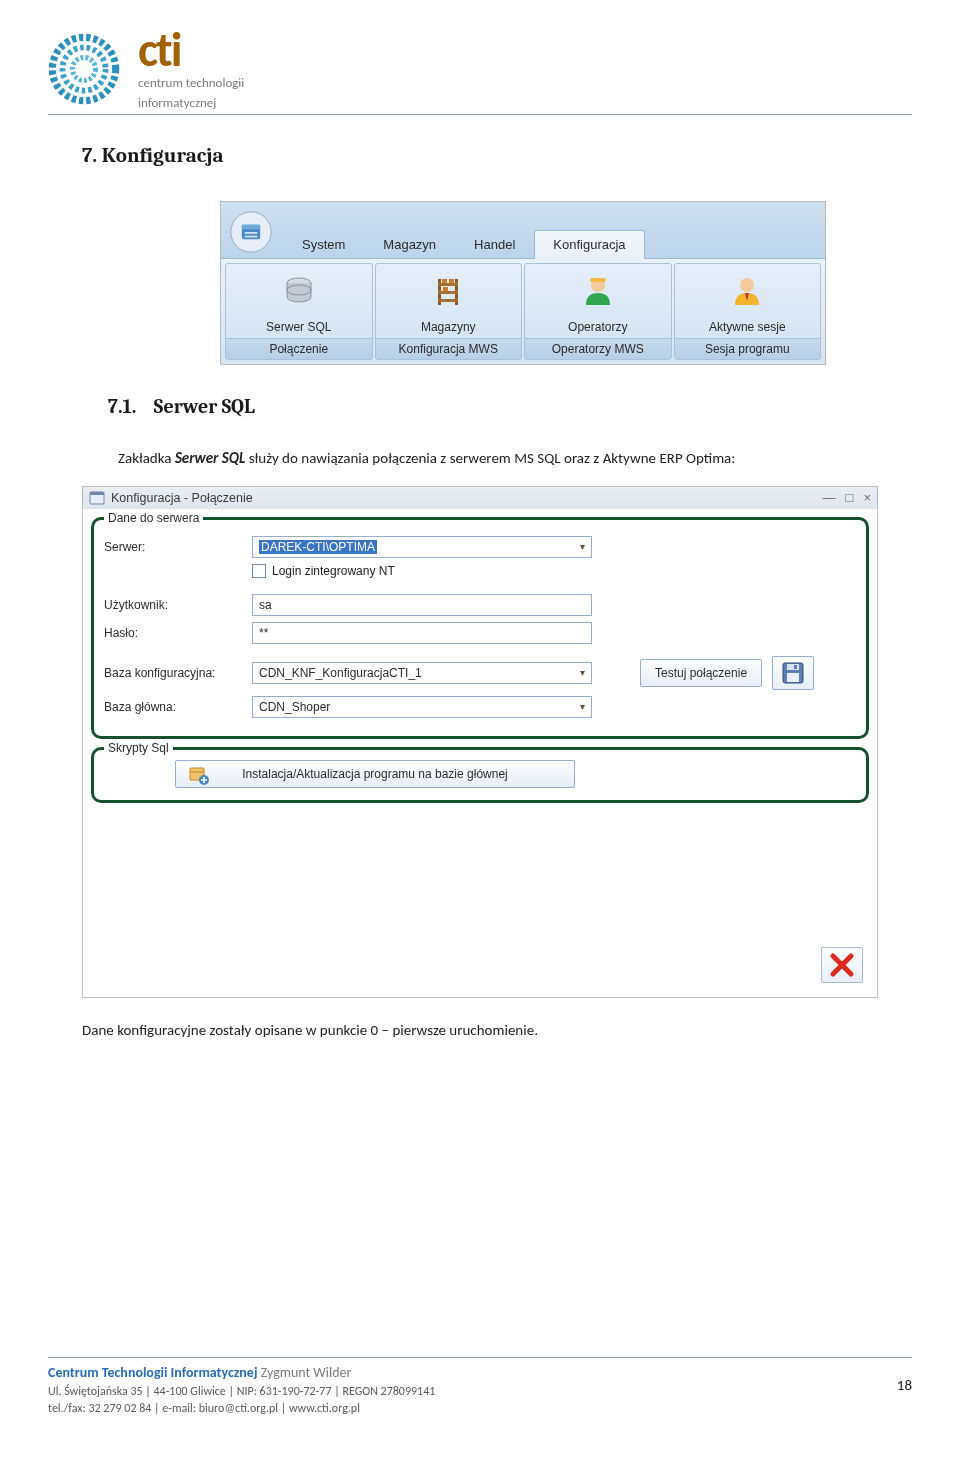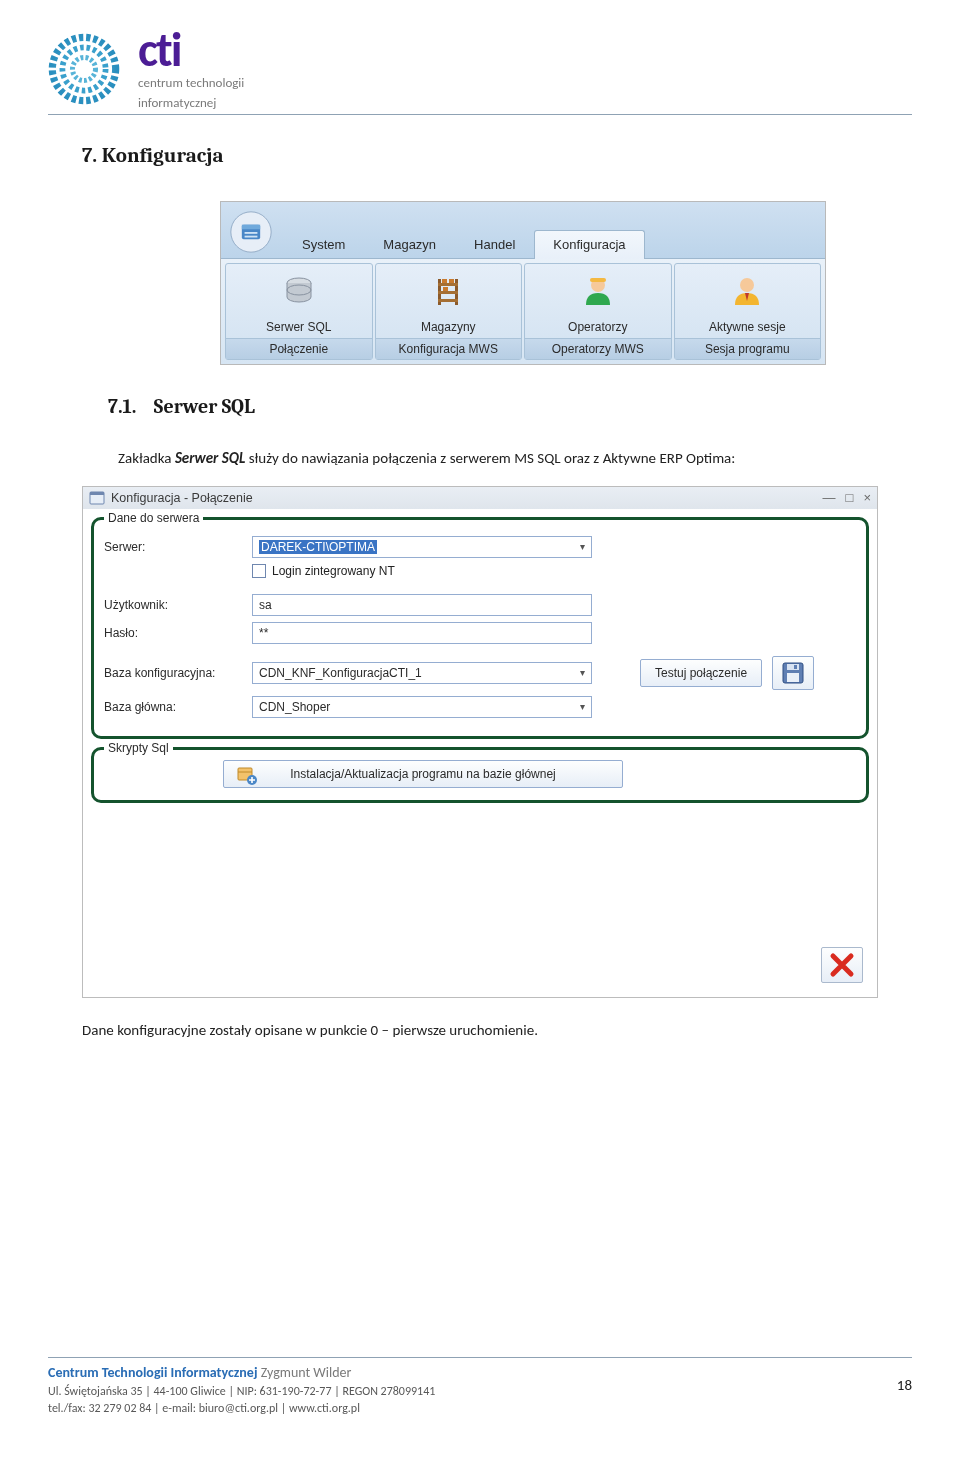--- a/index.html
+++ b/index.html
@@ -19,21 +19,21 @@
     gap: 18px;
     margin-bottom: 4px;
   }
   .logo-swirl {
     width: 72px; height: 72px;
   }
   .logo-text-block { display: flex; flex-direction: column; }
   .logo-cti {
     font-size: 48px;
     font-weight: 700;
-    color: #4c1d95;
+    color: #a16207;
     letter-spacing: -2px;
     line-height: 0.9;
   }
   .logo-sub {
     font-size: 13px;
     color: #7a7a7a;
     line-height: 1.2;
     margin-top: 4px;
   }
   hr.header-rule {
@@ -235,21 +235,21 @@
     padding: 6px 14px;
     font-size: 12px;
     color: #2b2b2b;
     border-radius: 2px;
     display: inline-flex;
     align-items: center;
     gap: 8px;
   }
   .btn.icon-only { padding: 4px 8px; }
   .install-btn {
-    margin-left: 119px;
+    margin-left: 71px;
     width: 400px;
     justify-content: center;
     position: relative;
   }
   .install-icon {
     position: absolute;
     left: 10px;
   }
   .dialog-big-area {
     height: 130px;

